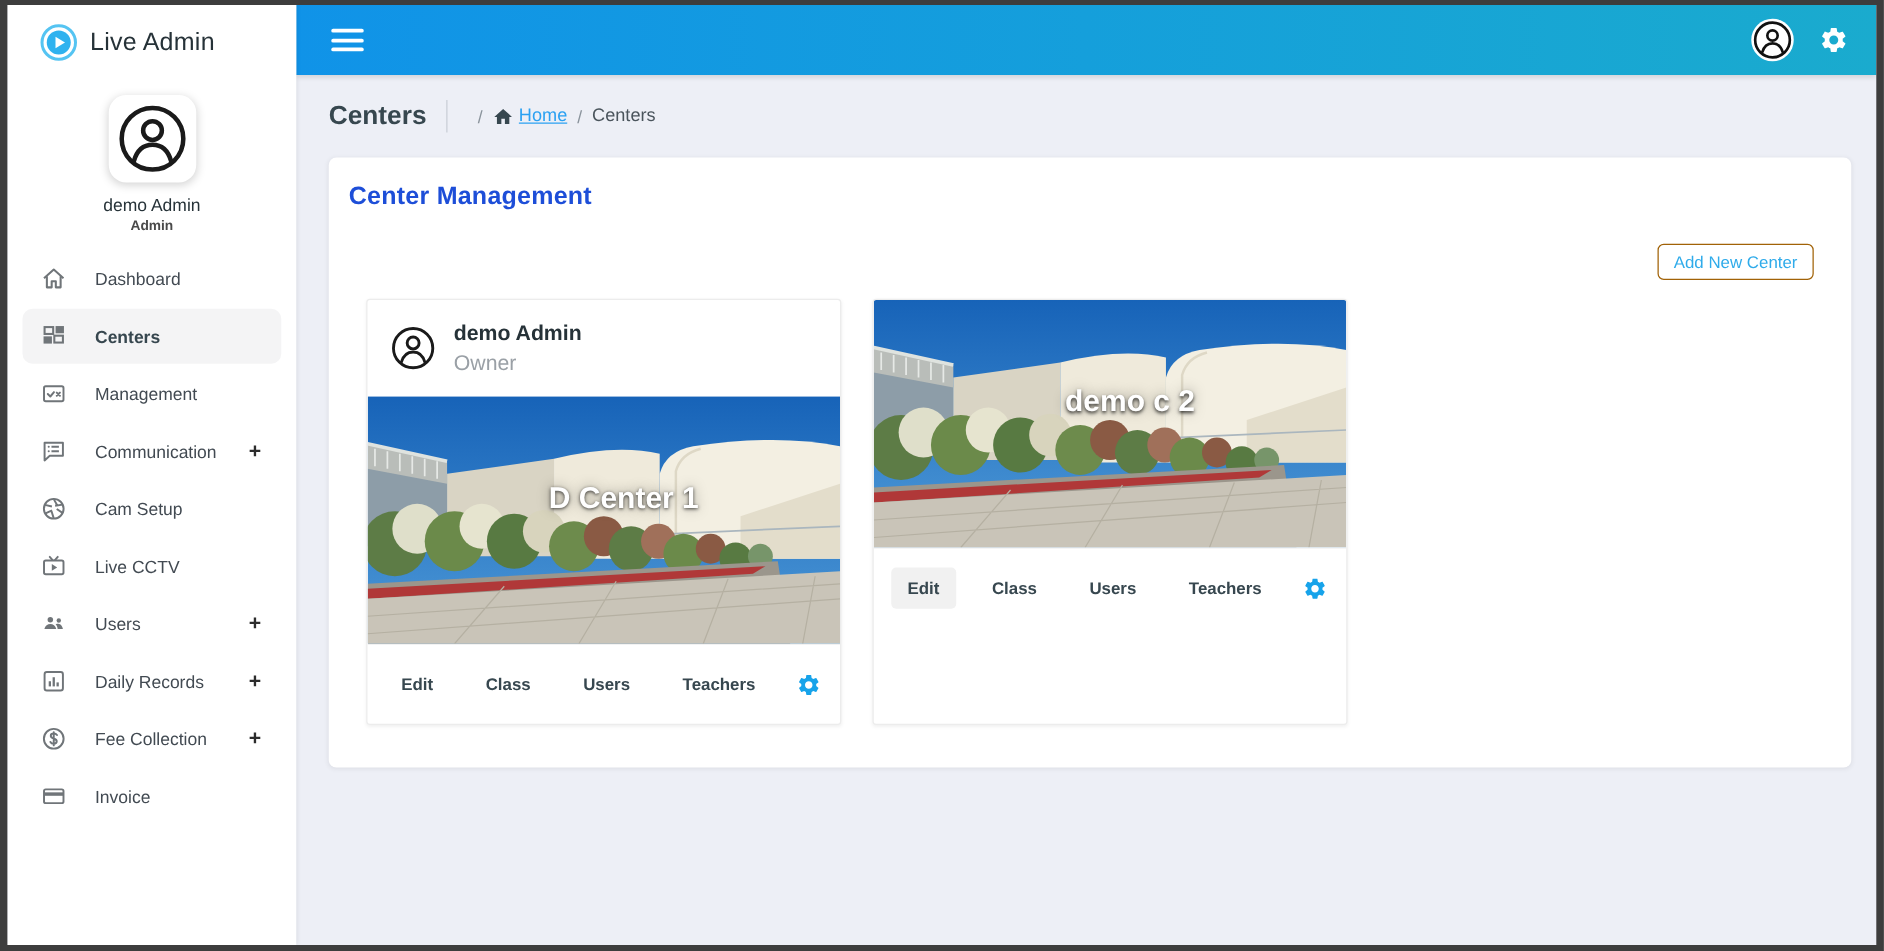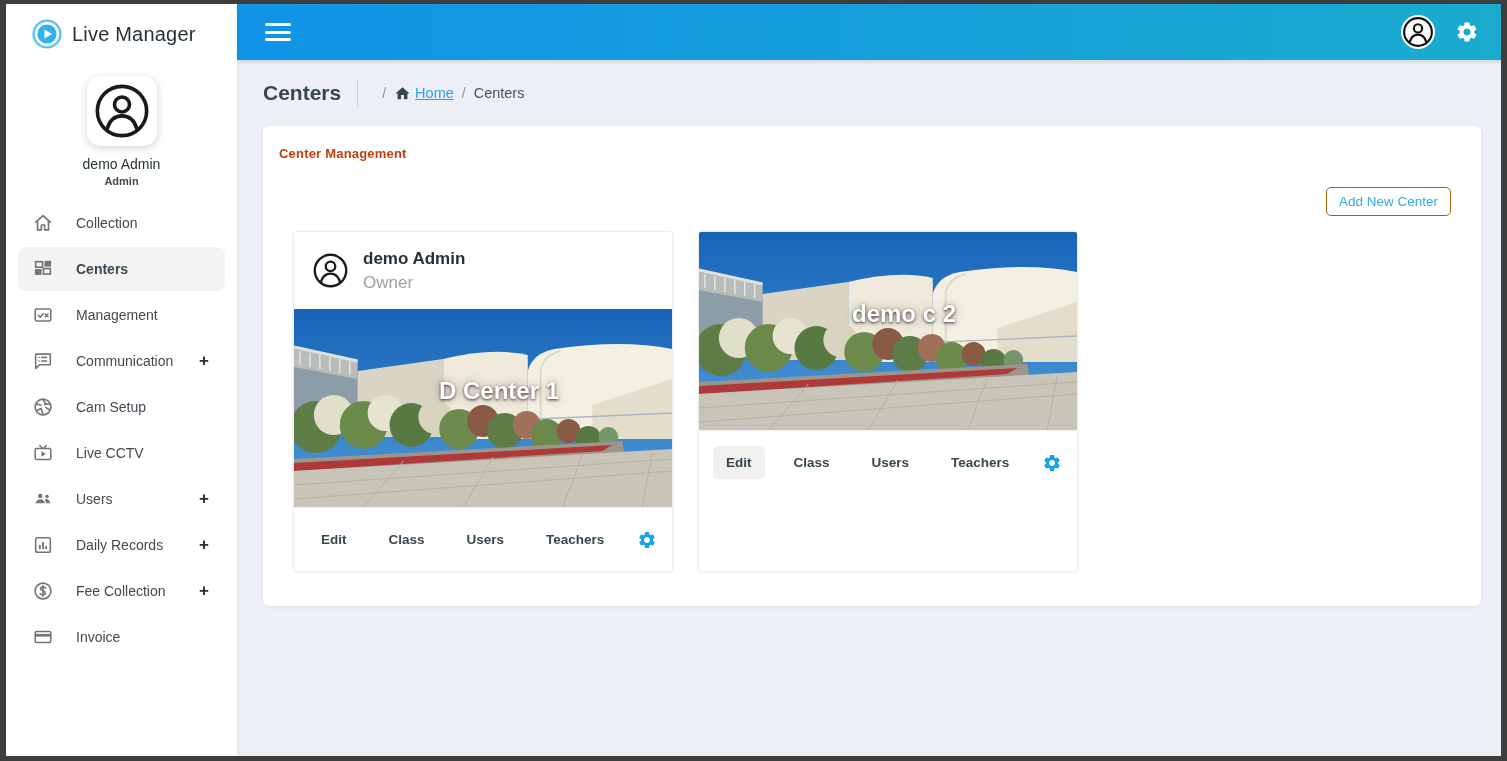--- a/index.html
+++ b/index.html
@@ -53,21 +53,21 @@
   .bc-vert { width:1px; height:26px; background:#c9ced6; margin:0 16px 0 16px; }
   .bc-slash { color:#8a939c; font-size:14px; margin:0 8px; }
   .bc-home { display:inline-flex; align-items:center; gap:4px; cursor:pointer; }
   .bc-home-icon { width:17px; height:17px; color:#37474f; display:inline-flex; }
   .bc-home-label { color:#2ba1f2; font-size:14.5px;text-decoration:underline; }
   .bc-current { color:#4a545c; font-size:14.5px; }
 
   
   .panel { margin-top:20px; background:#fff; border-radius:6px; box-shadow:0 1px 4px rgba(0,0,0,.07);
            padding:20px 16px 34px 16px; position:relative; min-height:474px; }
-  .panel-title { font-size:13px; font-weight:bold; color:#c2410c; letter-spacing:.2px; }
+  .panel-title { font-size:20px; font-weight:bold; color:#1d4ed8; letter-spacing:.2px; }
   .panel-actions { display:flex; justify-content:flex-end; margin-top:26px; padding-right:14px; }
   .add-btn { background:#fff; border:1px solid #a16207; color:#2fabea; font-size:13.5px;
              padding:6px 12px; border-radius:5px; cursor:pointer; font-family:inherit; }
   .cards { display:flex; gap:25px; margin-top:15px; padding-left:14px; }
 
   .center-card { width:380px; background:#fff; border:1px solid #ececec; border-radius:3px;
                  box-shadow:0 1px 3px rgba(0,0,0,.06); overflow:hidden; }
   .card-head { display:flex; align-items:center; gap:14px; padding:16px 18px; height:77px; }
   .person-badge { width:37px; height:37px; color:#1a1a1a; display:inline-flex; }
   .person-badge svg { width:37px; height:37px; }
@@ -94,21 +94,21 @@
 
   <aside class="sidebar">
     <div class="logo-row">
       <span class="logo-icon">
         <svg viewBox="0 0 30 30">
               <circle cx="15" cy="15" r="13.4" fill="none" stroke="#55c4f2" stroke-width="2.4"></circle>
               <circle cx="15" cy="15" r="9.6" fill="#2fb2ef"></circle>
               <polygon points="12.4,10.4 20,15 12.4,19.6" fill="#ffffff"></polygon>
             </svg>
       </span>
-      <span class="logo-text">Live Manager</span>
+      <span class="logo-text">Live Admin</span>
     </div>
 
     <div class="profile">
       <div class="avatar-card">
         <svg viewBox="0 0 24 24" fill="none" stroke="currentColor" stroke-width="1.5">
               <circle cx="12" cy="12" r="10.2"></circle>
               <circle cx="12" cy="9.3" r="3.1"></circle>
               <path d="M5.8 19.5 C6.9 15.6 9.3 14 12 14 C14.7 14 17.1 15.6 18.2 19.5" stroke-linecap="round"></path>
             </svg>
       </div>
@@ -117,21 +117,21 @@
     </div>
 
     <nav class="nav">
       <div class="nav-item">
         <span class="nav-icon">
           <svg viewBox="0 0 24 24" fill="none" stroke="currentColor" stroke-width="1.8" stroke-linejoin="round">
                 <path d="M3.5 11.5 L12 4 L20.5 11.5"></path>
                 <path d="M6 9.8 V19.5 H10.2 V14.2 H13.8 V19.5 H18 V9.8"></path>
               </svg>
         </span>
-        <span class="nav-label">Collection</span>
+        <span class="nav-label">Dashboard</span>
       </div>
 
       <div class="nav-item active">
         <span class="nav-icon">
           <svg viewBox="0 0 24 24" fill="none" stroke="currentColor" stroke-width="1.8">
                 <rect x="4" y="4" width="7.5" height="6"></rect>
                 <rect x="14.5" y="4" width="5.5" height="4.5" fill="currentColor"></rect>
                 <rect x="4" y="13" width="5.5" height="4.5" fill="currentColor"></rect>
                 <rect x="12.5" y="11.5" width="7.5" height="6"></rect>
               </svg>

